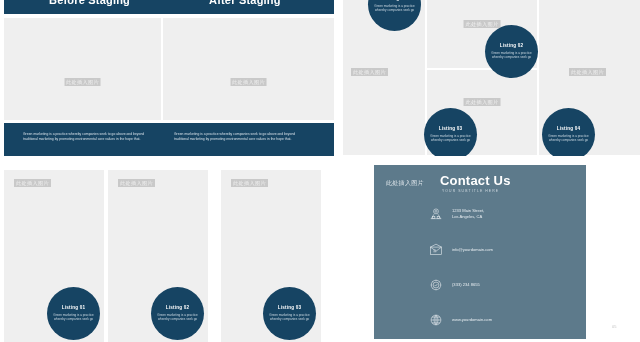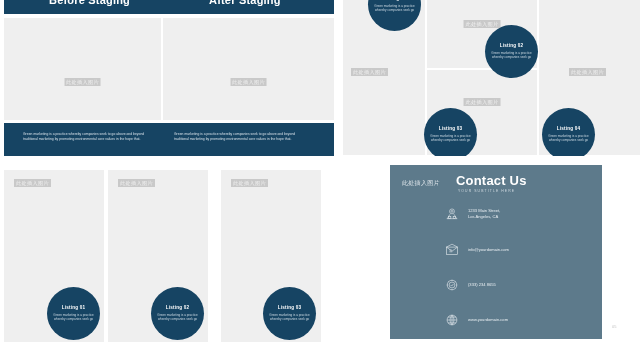--- a/index.html
+++ b/index.html
@@ -187,21 +187,21 @@
     <div class="c-body">Green marketing is a practice whereby companies seek go</div>
   </div>
 
   <div class="circle" style="left:542px;top:108px;width:53px;height:53px;">
     <div class="c-title">Listing 04</div>
     <div class="c-body">Green marketing is a practice whereby companies seek go</div>
   </div>
 
   <div class="white" style="left:334px;top:156px;width:306px;height:186px;"></div>
 
-  <div class="contact" style="left:374px;top:165px;width:212px;height:174px;margin-left:16px;">
+  <div class="contact" style="left:374px;top:165px;width:212px;height:174px;">
 
     <div class="ph" style="left:10px;top:14px;background:transparent;color:#dfe6eb;font-size:6px;height:auto;">此处插入图片</div>
 
     <div class="contact-title" style="left:66px;top:8px;">Contact Us</div>
     <div class="contact-sub" style="left:68px;top:24px;">YOUR SUBTITLE HERE</div>
 
     <div class="c-row" style="left:55px;top:42px;">
       <span class="c-ico">
         <svg viewBox="0 0 24 24" width="14" height="14" fill="none" stroke="#e7edf1" stroke-width="1.1">
           <circle cx="12" cy="7.5" r="4.2"></circle>

